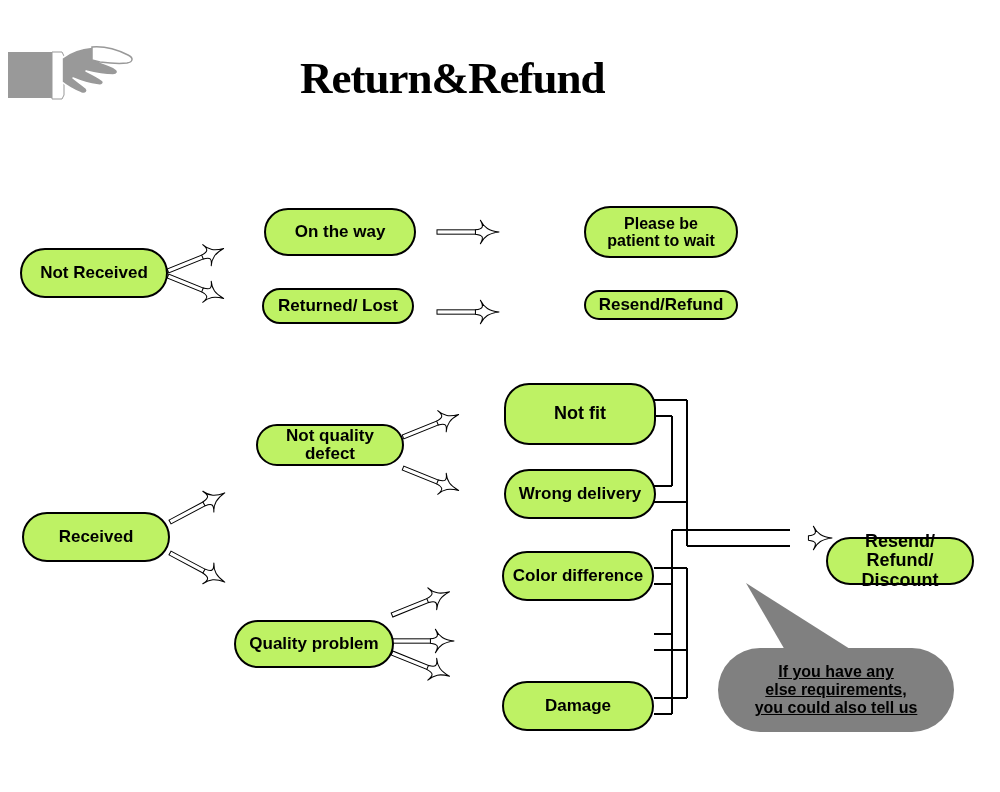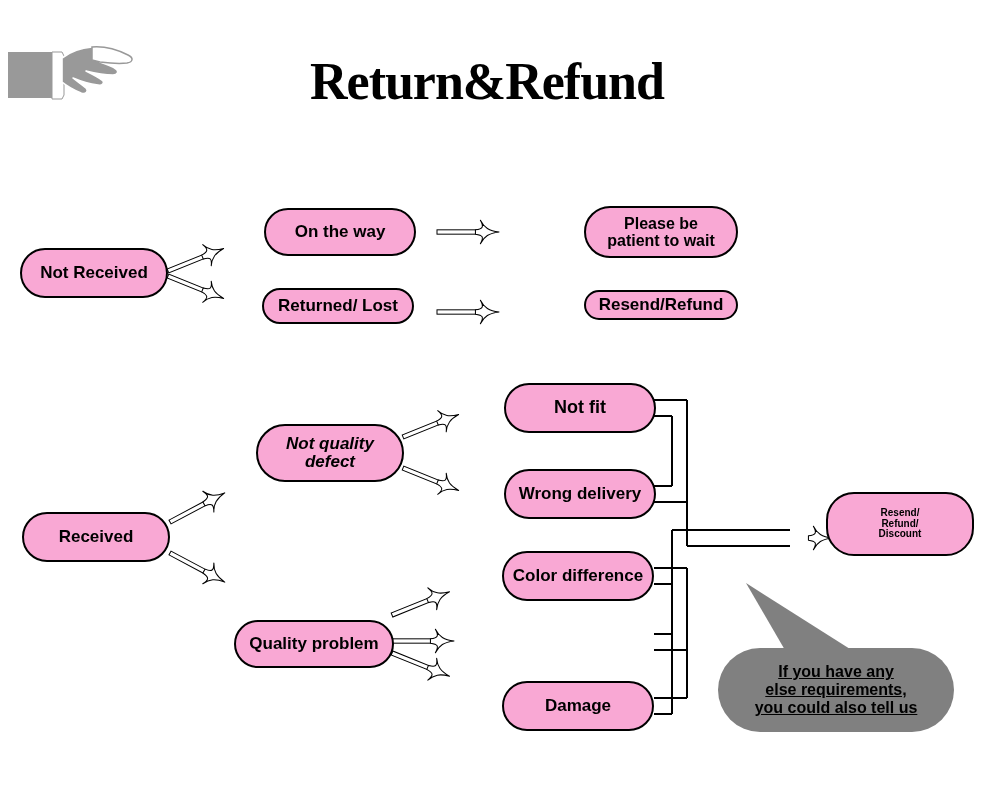--- a/index.html
+++ b/index.html
@@ -22,21 +22,21 @@
     position: absolute;
     left: 0;
     top: 0;
     width: 1000px;
     height: 792px;
   }
   .node {
     position: absolute;
     box-sizing: border-box;
     border: 2px solid #000000;
-    background: #f9a8d4;
+    background: #bef264;
     display: flex;
     align-items: center;
     justify-content: center;
     font-family: "Liberation Sans", sans-serif;
     font-weight: bold;
     color: #000000;
     line-height: 1.08;
     z-index: 5;
   }
   .title {
@@ -179,21 +179,21 @@
                C 76,-7 84,-2 100,0
                C 84,2 76,7 70,19
                C 76,8 74,5 62,3.5
                L 62,-3.5
                C 74,-5 76,-8 70,-19 Z" fill="#ffffff" stroke="#000000" stroke-width="1.7" stroke-linejoin="round"></path>
     </g>
 
     <path d="M 746,583 L 800,676 L 880,668 Z" fill="#808080"></path>
   </svg>
 
-  <div class="title" style="left:310px; top:52px; font-size:52px; letter-spacing:-1px;">Return&amp;Refund</div>
+  <div class="title" style="left:300px; top:52px; font-size:45px; letter-spacing:-1px;">Return&amp;Refund</div>
 
   <div class="node" style="left:20px; top:248px; width:148px; height:50px; border-radius:25px; font-size:17px;">
     <span>Not Received</span>
   </div>
 
   <div class="node" style="left:264px; top:208px; width:152px; height:48px; border-radius:24px; font-size:17px;">
     <span>On the way</span>
   </div>
 
   <div class="node" style="left:262px; top:288px; width:152px; height:36px; border-radius:24px; font-size:17px;">
@@ -206,47 +206,47 @@
   </div>
 
   <div class="node" style="left:584px; top:290px; width:154px; height:30px; border-radius:23px; font-size:17px;">
     <span>Resend/Refund</span>
   </div>
 
   <div class="node" style="left:22px; top:512px; width:148px; height:50px; border-radius:25px; font-size:17px;">
     <span>Received</span>
   </div>
 
-  <div class="node" style="left:256px; top:424px; width:148px; height:58px; border-radius:29px; font-size:17px; flex-direction:column;font-style:italic;">
+  <div class="node" style="left:256px; top:424px; width:148px; height:42px; border-radius:29px; font-size:17px; flex-direction:column;">
     <span>Not quality</span>
     <span>defect</span>
   </div>
 
   <div class="node" style="left:234px; top:612px; width:160px; height:48px; border-radius:24px; font-size:17px;margin-top:8px;">
     <span>Quality problem</span>
   </div>
 
-  <div class="node" style="left:504px; top:383px; width:152px; height:50px; border-radius:25px; font-size:18px;">
+  <div class="node" style="left:504px; top:383px; width:152px; height:62px; border-radius:25px; font-size:18px;">
     <span>Not fit</span>
   </div>
 
   <div class="node" style="left:504px; top:469px; width:152px; height:50px; border-radius:25px; font-size:17px;">
     <span>Wrong delivery</span>
   </div>
 
   <div class="node" style="left:502px; top:551px; width:152px; height:50px; border-radius:25px; font-size:17px;">
     <span>Color difference</span>
   </div>
 
 
   <div class="node" style="left:502px; top:681px; width:152px; height:50px; border-radius:25px; font-size:17px;">
     <span>Damage</span>
   </div>
 
-  <div class="node" style="left:826px; top:492px; width:148px; height:64px; border-radius:28px; font-size:10px; flex-direction:column;">
+  <div class="node" style="left:826px; top:537px; width:148px; height:48px; border-radius:28px; font-size:18px; flex-direction:column;">
     <span>Resend/</span>
     <span>Refund/</span>
     <span>Discount</span>
   </div>
 
   <div class="bubble" style="left:718px; top:648px; width:236px; height:84px; border-radius:42px; font-size:16px; flex-direction:column;">
     <span>If you have any</span>
     <span>else requirements,</span>
     <span>you could also tell us</span>
   </div>

